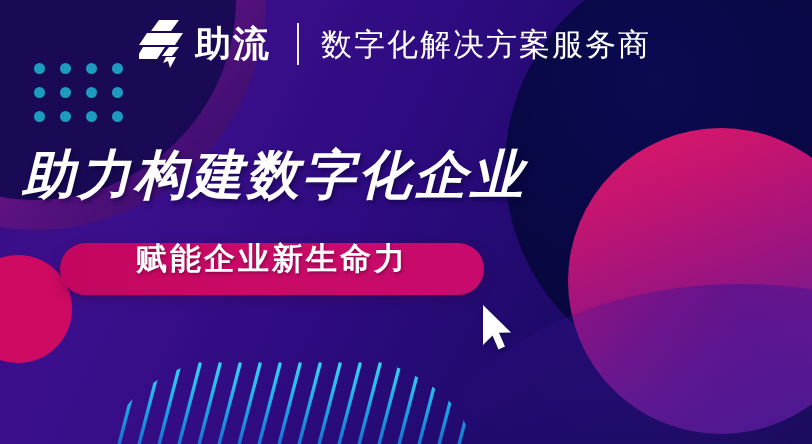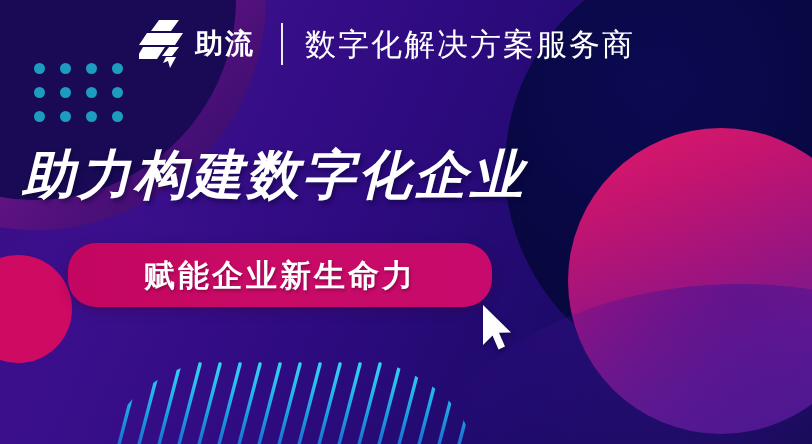--- a/index.html
+++ b/index.html
@@ -87,21 +87,21 @@
   
   .header{
     position:absolute;
     left:139px;top:20px;
     display:flex;align-items:center;
   }
   .logo-mark{width:46px;height:48px;flex:0 0 auto;}
   .logo-word{
     margin-left:10px;
     color:#ffffff;
-    font-size:28px;
+    font-size:36px;
     font-weight:bold;
     letter-spacing:2px;
     line-height:1;
     white-space:nowrap;
   }
   .divider{
     width:2px;height:42px;
     background:#ffffff;
     margin:0 22px 0 26px;
     opacity:.92;
@@ -125,25 +125,25 @@
     letter-spacing:3px;
     line-height:1;
     white-space:nowrap;
     text-shadow:2px 3px 5px rgba(10,4,50,.55);
     font-style:italic;
   }
 
   
   .pill{
     position:absolute;
-    left:68px;top:243px;
-    width:424px;height:64px;
+    left:60px;top:243px;
+    width:424px;height:52px;
     border-radius:28px;
     background:linear-gradient(90deg,#c30660 0%,#c90a66 45%,#c70a6c 100%);
-    display:flex;align-items:center;justify-content:center;
+    display:flex;justify-content:center;
     box-shadow:0 3px 12px rgba(60,4,40,.35);
   }
   .pill span{
     color:#ffffff;
     font-size:31px;
     font-weight:bold;
     letter-spacing:3px;
     line-height:1;
     white-space:nowrap;
     text-shadow:1px 2px 3px rgba(70,4,45,.45);

